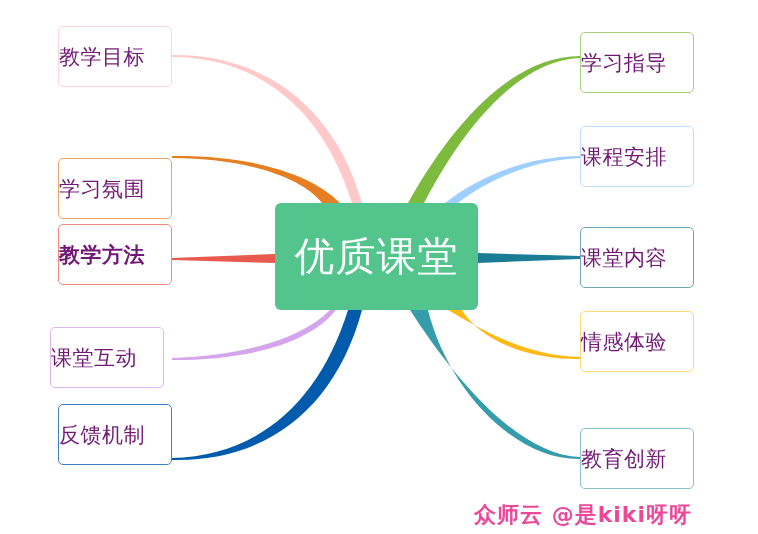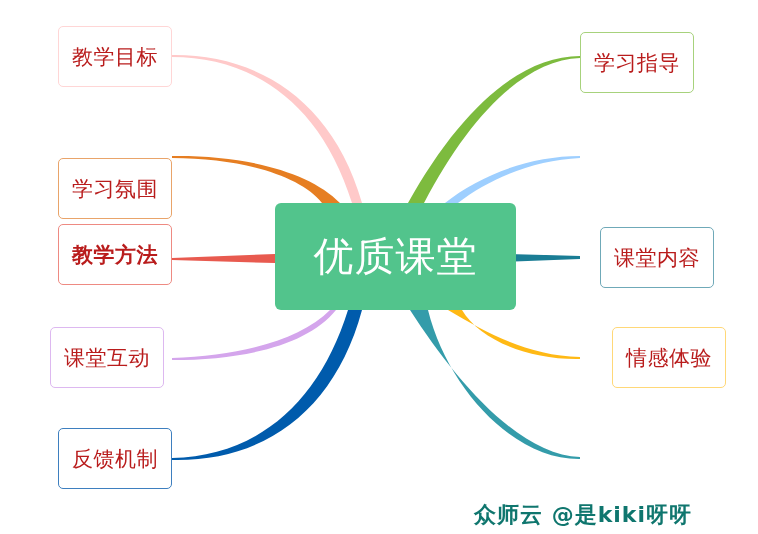--- a/index.html
+++ b/index.html
@@ -3,32 +3,32 @@
 <meta charset="utf-8">
 <style>
   html, body { margin: 0; padding: 0; background: #ffffff; }
   body { width: 758px; height: 534px; position: relative; overflow: hidden;
          font-family: "DejaVu Sans", "Liberation Sans", sans-serif; }
   #canvas { position: absolute; left: 0; top: 0; width: 758px; height: 534px; }
   svg.links { position: absolute; left: 0; top: 0; }
   .node {
     position: absolute; width: 114px; height: 61px; box-sizing: border-box;
     background: #fff; border: 1.2px solid #ccc; border-radius: 5px;
-    display: flex; align-items: center; justify-content: center;
-    font-size: 21px; color: #b91c1c; letter-spacing: 0.5px;
+    display: flex; align-items: center; 
+    font-size: 21px; color: #701a75; letter-spacing: 0.5px;
   }
   .center {
-    position: absolute; left: 275px; top: 203px; width: 241px; height: 107px;
+    position: absolute; left: 275px; top: 203px; width: 203px; height: 107px;
     background: #52C48C; border-radius: 6px;
     display: flex; align-items: center; justify-content: center;
     color: #ffffff; font-size: 40px; letter-spacing: 1px;
   }
   .watermark {
     position: absolute; left: 474px; top: 500px; font-size: 22px;
-    color: #0f766e; font-weight: bold; letter-spacing: 1px;
+    color: #ec4899; font-weight: bold; letter-spacing: 1px;
   }
 </style>
 </head>
 <body>
 
 <div id="canvas">
   <svg class="links" width="758" height="534">
 
     <path id="c-l0" d="M172,57 C250,57 320,100 352,203 L362,203 C332,98 255,54 172,55 Z" fill="#FFC9C9"></path>
     <path id="c-l1" d="M172,158 C240,158 300,175 322,203 L340,203 C310,172 245,155 172,156 Z" fill="#E67E22"></path>
@@ -48,32 +48,38 @@
   </div>
   <div class="node" style="left:58px; top:126px; border-color:#E9A46A;margin-top:32px;">
     <span>学习氛围</span>
   </div>
   <div class="node" style="left:58px; top:224px; border-color:#EE8A82;font-weight:bold;">
     <span>教学方法</span>
   </div>
   <div class="node" style="left:50px; top:327px; border-color:#DDB8F0;">
     <span>课堂互动</span>
   </div>
-  <div class="node" style="left:58px; top:428px; border-color:#3E7FBF;">
+  <div class="node" style="left:58px; top:404px; border-color:#3E7FBF;">
     <span>反馈机制</span>
   </div>
 
   <div class="node" style="left:580px; top:32px; border-color:#A7D27C;">
     <span>学习指导</span>
   </div>
-  <div class="node" style="left:580px; top:227px; border-color:#6FA9B8;margin-left:20px;">
+  <div class="node" style="left:580px; top:126px; border-color:#BFDDFB;">
+    <span>课程安排</span>
+  </div>
+  <div class="node" style="left:580px; top:227px; border-color:#6FA9B8;">
     <span>课堂内容</span>
   </div>
-  <div class="node" style="left:580px; top:327px; border-color:#FFD878;margin-left:32px;">
+  <div class="node" style="left:580px; top:311px; border-color:#FFD878;">
     <span>情感体验</span>
+  </div>
+  <div class="node" style="left:580px; top:428px; border-color:#86C3CB;">
+    <span>教育创新</span>
   </div>
 
   <div class="center">
     <span>优质课堂</span>
   </div>
 
   <div class="watermark">众师云 @是kiki呀呀</div>
 </div>
 
 </body></html>

